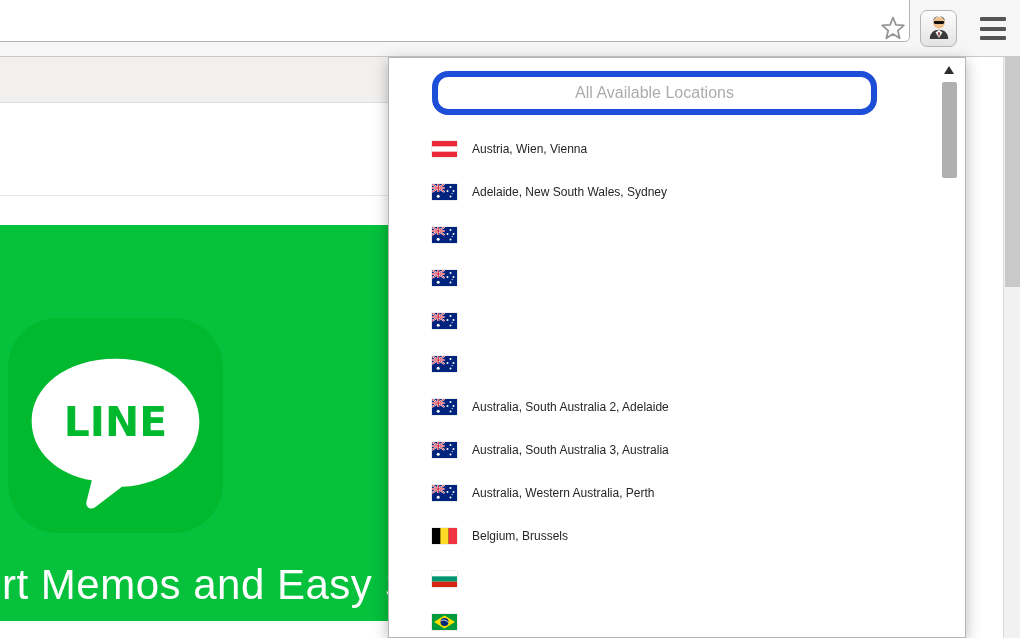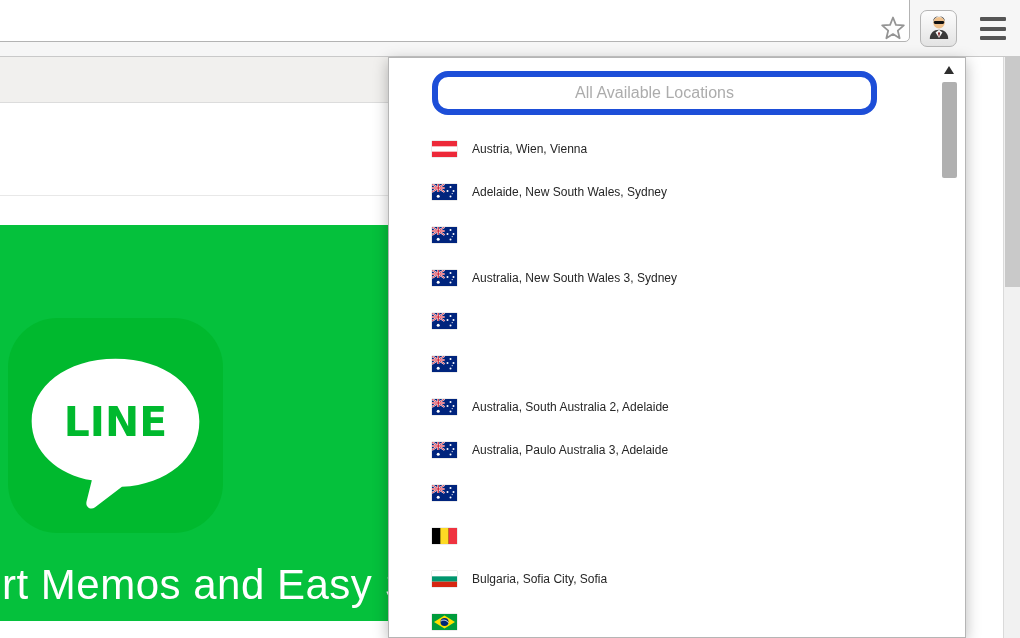--- a/index.html
+++ b/index.html
@@ -183,21 +183,20 @@
               <rect y="3.5" width="12.5" height="1" fill="#cf142b"></rect>
             </g>
             <circle cx="6.2" cy="12.3" r="1.5" fill="#fff"></circle>
             <circle cx="18.5" cy="3" r="1" fill="#fff"></circle>
             <circle cx="15.5" cy="7" r="1" fill="#fff"></circle>
             <circle cx="21.5" cy="7" r="1" fill="#fff"></circle>
             <circle cx="18.5" cy="12.5" r="1" fill="#fff"></circle>
             <circle cx="20.2" cy="9.6" r=".6" fill="#fff"></circle>
           </svg>
         </span>
-    <span class="loc-label">Australia, New South Wales 3, Sydney</span>
   </div>
 
   <div class="loc-row">
     <span class="flag">
           <svg viewBox="0 0 25 16">
             <rect width="25" height="16" fill="#00247d"></rect>
             <g>
               <path d="M0,0 L12.5,8 M12.5,0 L0,8" stroke="#fff" stroke-width="2"></path>
               <path d="M0,0 L12.5,8 M12.5,0 L0,8" stroke="#cf142b" stroke-width=".8"></path>
               <rect x="5.2" width="2.1" height="8" fill="#fff"></rect>
@@ -273,64 +272,65 @@
               <rect y="3.5" width="12.5" height="1" fill="#cf142b"></rect>
             </g>
             <circle cx="6.2" cy="12.3" r="1.5" fill="#fff"></circle>
             <circle cx="18.5" cy="3" r="1" fill="#fff"></circle>
             <circle cx="15.5" cy="7" r="1" fill="#fff"></circle>
             <circle cx="21.5" cy="7" r="1" fill="#fff"></circle>
             <circle cx="18.5" cy="12.5" r="1" fill="#fff"></circle>
             <circle cx="20.2" cy="9.6" r=".6" fill="#fff"></circle>
           </svg>
         </span>
-    <span class="loc-label">Australia, Paulo Australia 3, Adelaide</span>
-  </div>
-
-  <div class="loc-row">
-    <span class="flag">
-          <svg viewBox="0 0 25 16">
-            <rect width="25" height="16" fill="#00247d"></rect>
-            <g>
-              <path d="M0,0 L12.5,8 M12.5,0 L0,8" stroke="#fff" stroke-width="2"></path>
-              <path d="M0,0 L12.5,8 M12.5,0 L0,8" stroke="#cf142b" stroke-width=".8"></path>
-              <rect x="5.2" width="2.1" height="8" fill="#fff"></rect>
-              <rect y="3" width="12.5" height="2" fill="#fff"></rect>
-              <rect x="5.7" width="1.1" height="8" fill="#cf142b"></rect>
-              <rect y="3.5" width="12.5" height="1" fill="#cf142b"></rect>
-            </g>
-            <circle cx="6.2" cy="12.3" r="1.5" fill="#fff"></circle>
-            <circle cx="18.5" cy="3" r="1" fill="#fff"></circle>
-            <circle cx="15.5" cy="7" r="1" fill="#fff"></circle>
-            <circle cx="21.5" cy="7" r="1" fill="#fff"></circle>
-            <circle cx="18.5" cy="12.5" r="1" fill="#fff"></circle>
-            <circle cx="20.2" cy="9.6" r=".6" fill="#fff"></circle>
-          </svg>
-        </span>
+    <span class="loc-label">Australia, South Australia 3, Australia</span>
+  </div>
+
+  <div class="loc-row">
+    <span class="flag">
+          <svg viewBox="0 0 25 16">
+            <rect width="25" height="16" fill="#00247d"></rect>
+            <g>
+              <path d="M0,0 L12.5,8 M12.5,0 L0,8" stroke="#fff" stroke-width="2"></path>
+              <path d="M0,0 L12.5,8 M12.5,0 L0,8" stroke="#cf142b" stroke-width=".8"></path>
+              <rect x="5.2" width="2.1" height="8" fill="#fff"></rect>
+              <rect y="3" width="12.5" height="2" fill="#fff"></rect>
+              <rect x="5.7" width="1.1" height="8" fill="#cf142b"></rect>
+              <rect y="3.5" width="12.5" height="1" fill="#cf142b"></rect>
+            </g>
+            <circle cx="6.2" cy="12.3" r="1.5" fill="#fff"></circle>
+            <circle cx="18.5" cy="3" r="1" fill="#fff"></circle>
+            <circle cx="15.5" cy="7" r="1" fill="#fff"></circle>
+            <circle cx="21.5" cy="7" r="1" fill="#fff"></circle>
+            <circle cx="18.5" cy="12.5" r="1" fill="#fff"></circle>
+            <circle cx="20.2" cy="9.6" r=".6" fill="#fff"></circle>
+          </svg>
+        </span>
+    <span class="loc-label">Australia, Western Australia, Perth</span>
   </div>
 
   <div class="loc-row">
     <span class="flag">
           <svg viewBox="0 0 25 16">
             <rect width="25" height="16" fill="#000"></rect>
             <rect x="8.33" width="8.33" height="16" fill="#fdda24"></rect>
             <rect x="16.66" width="8.34" height="16" fill="#ef3340"></rect>
           </svg>
         </span>
+    <span class="loc-label">Belgium, Brussels</span>
   </div>
 
   <div class="loc-row">
     <span class="flag">
           <svg viewBox="0 0 25 16">
             <rect width="25" height="16" fill="#fff"></rect>
             <rect y="5.33" width="25" height="5.33" fill="#00966e"></rect>
             <rect y="10.66" width="25" height="5.34" fill="#d62612"></rect>
           </svg>
         </span>
-    <span class="loc-label">Bulgaria, Sofia City, Sofia</span>
   </div>
 
   <div class="loc-row">
     <span class="flag">
           <svg viewBox="0 0 25 16">
             <rect width="25" height="16" fill="#009c3b"></rect>
             <polygon points="12.5,1.5 23,8 12.5,14.5 2,8" fill="#ffdf00"></polygon>
             <circle cx="12.5" cy="8" r="4" fill="#002776"></circle>
             <path d="M8.8,7.1 a5.2,5.2 0 0 1 7.7,1.7" stroke="#fff" stroke-width=".8" fill="none"></path>
           </svg>

